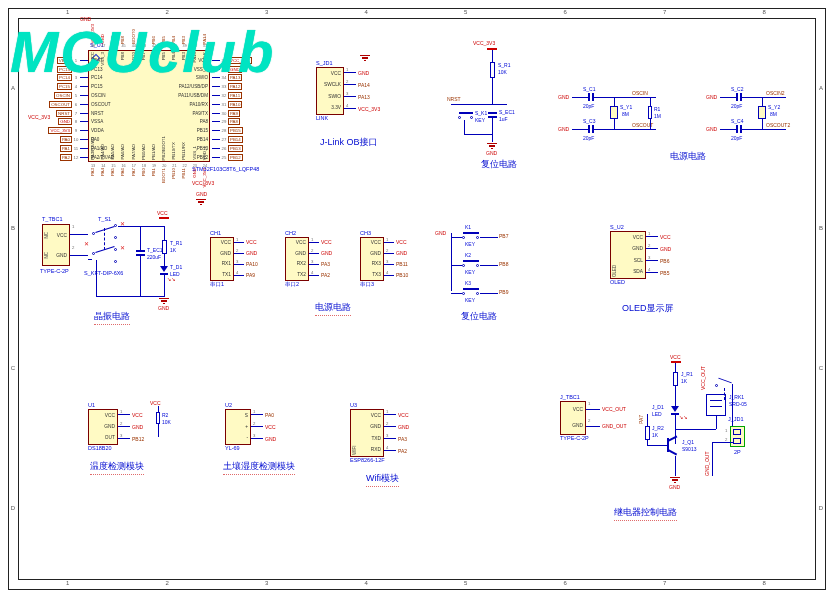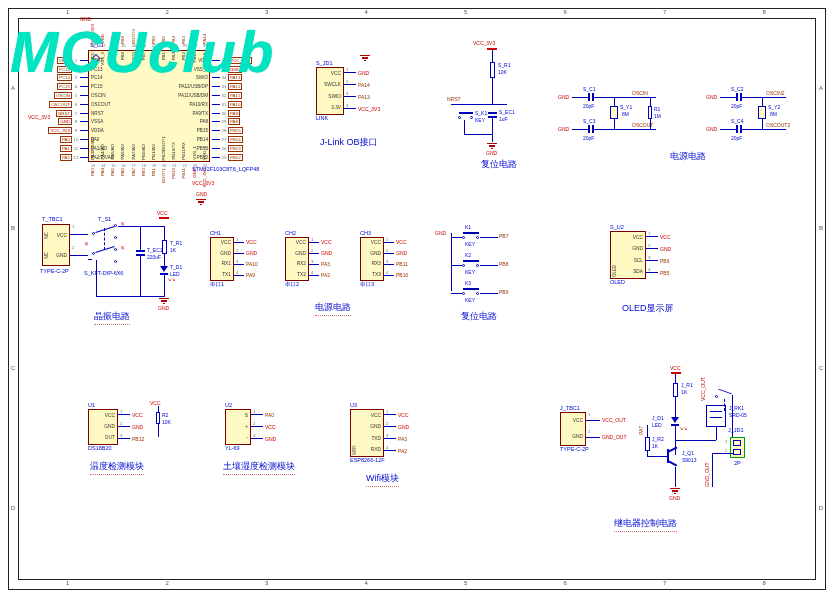--- a/index.html
+++ b/index.html
@@ -1060,21 +1060,21 @@
             <span class="pnum">3</span>
             <span class="wl"></span>
             <span class="net pw">GND</span>
           </div>
       </div>
     </div>
     <div class="part">YL-69</div>
     <div class="title tul" style="left:-2px;top:58px">土壤湿度检测模块</div>
   </div>
 
-  <div class="blk" style="left:552px;top:365px;width:245px;height:170px">
+  <div class="blk" style="left:552px;top:354px;width:245px;height:170px">
 
     <div class="conn" style="left:8px;top:40px;--rh:17px">
       <div class="des">J_TBC1</div>
       <div class="crow">
         <div class="cbody" style="width:26px;height:34px">
           <div class="names">
               <div class="pname">VCC</div>
               <div class="pname">GND</div>
             </div>
         </div>

